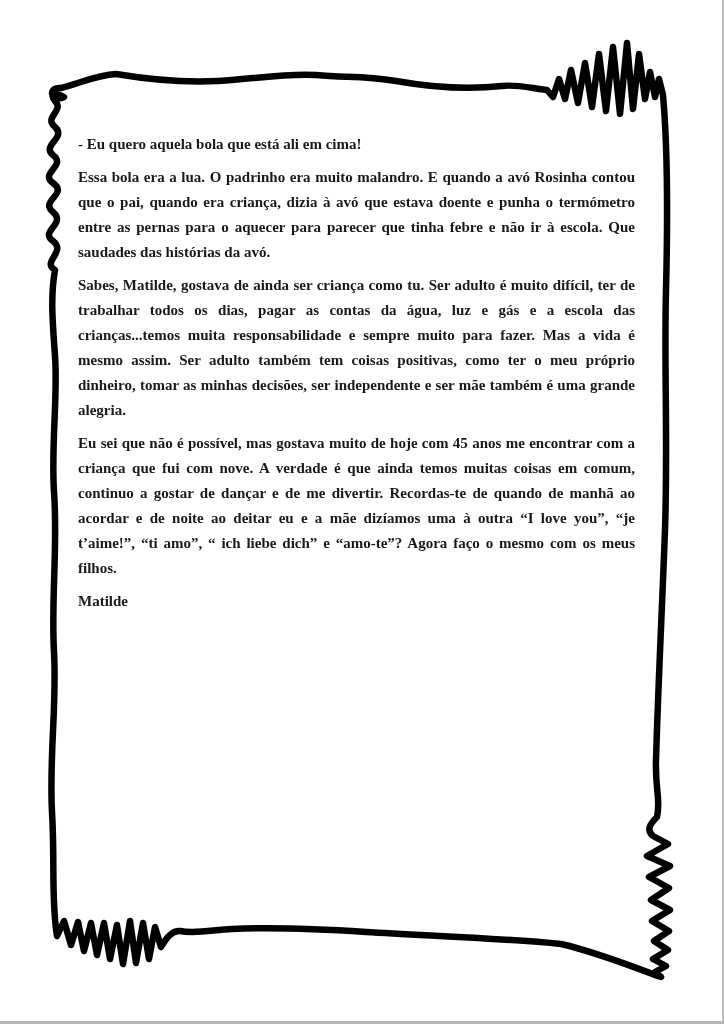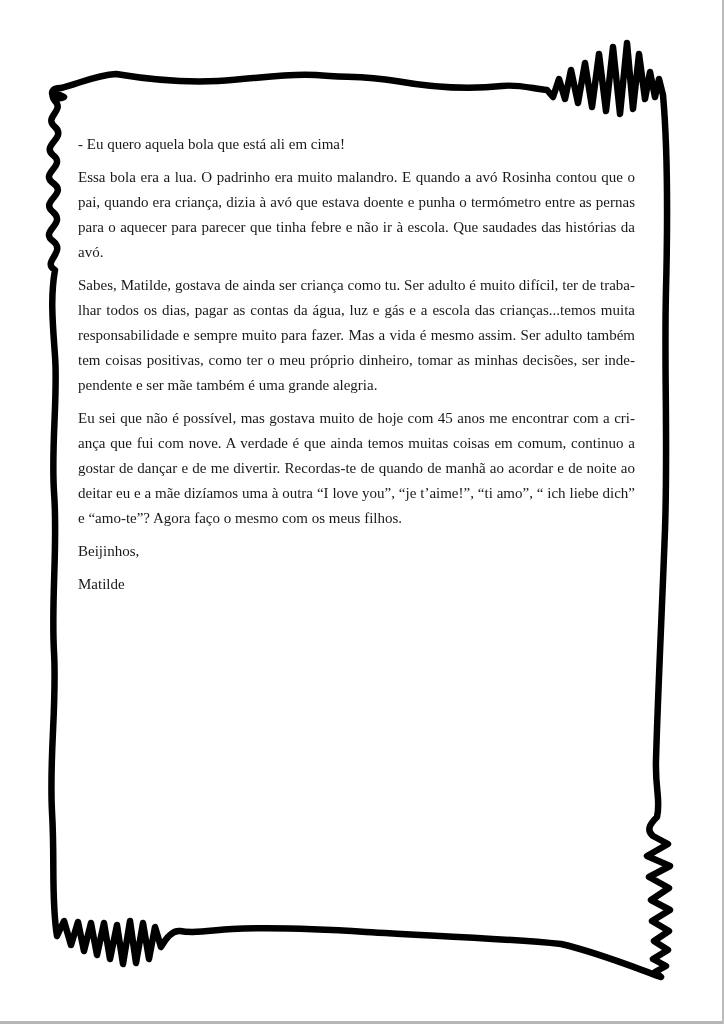--- a/index.html
+++ b/index.html
@@ -5,20 +5,21 @@
   html,body{margin:0;padding:0;background:#ffffff;}
   .page{
     position:relative;
     width:724px;height:1024px;
     background:#ffffff;
     box-sizing:border-box;
     border-right:2px solid #bcbcbc;
     border-bottom:3px solid #b6b6b6;
     overflow:hidden;
     font-family:"Liberation Serif", serif;
+    font-weight:bold;
   }
   .frame-svg{
     position:absolute;left:0;top:0;width:724px;height:1024px;
     display:block;
   }
   .letter{
     position:absolute;
     left:78px;top:132px;width:557px;
     font-size:15px;line-height:25px;
     color:#191919;
@@ -74,17 +75,16 @@
              C 43,117 65,111 55,101
              C 49,93 55,92 64,97
              Z"></path>
   </svg>
 
   <div class="letter">
     <p class="left">- Eu quero aquela bola que está ali em cima!</p>
     <p>Essa bola era a lua. O padrinho era muito malandro. E quando a avó Rosinha contou que o pai, quando era criança, dizia à avó que estava doente e punha o termómetro entre as pernas para o aquecer para parecer que tinha febre e não ir à escola. Que saudades das histórias da avó.</p>
     <p>Sabes, Matilde, gostava de ainda ser criança como tu. Ser adulto é muito difícil, ter de traba­lhar todos os dias, pagar as contas da água, luz e gás e a escola das crianças...temos muita responsabilidade e sempre muito para fazer. Mas a vida é mesmo assim. Ser adulto também tem coisas positivas, como ter o meu próprio dinheiro, tomar as minhas decisões, ser inde­pendente e ser mãe também é uma grande alegria.</p>
     <p>Eu sei que não é possível, mas gostava muito de hoje com 45 anos me encontrar com a cri­ança que fui com nove. A verdade é que ainda temos muitas coisas em comum, continuo a gostar de dançar e de me divertir. Recordas-te de quando de manhã ao acordar e de noite ao deitar eu e a mãe dizíamos uma à outra “I love you”, “je t’aime!”, “ti amo”, “ ich liebe dich” e “amo-te”? Agora faço o mesmo com os meus filhos.</p>
-    <p class="left">Beijinhos,</p>
     <p class="left">Matilde</p>
   </div>
 
 </div>
 
 </body></html>

